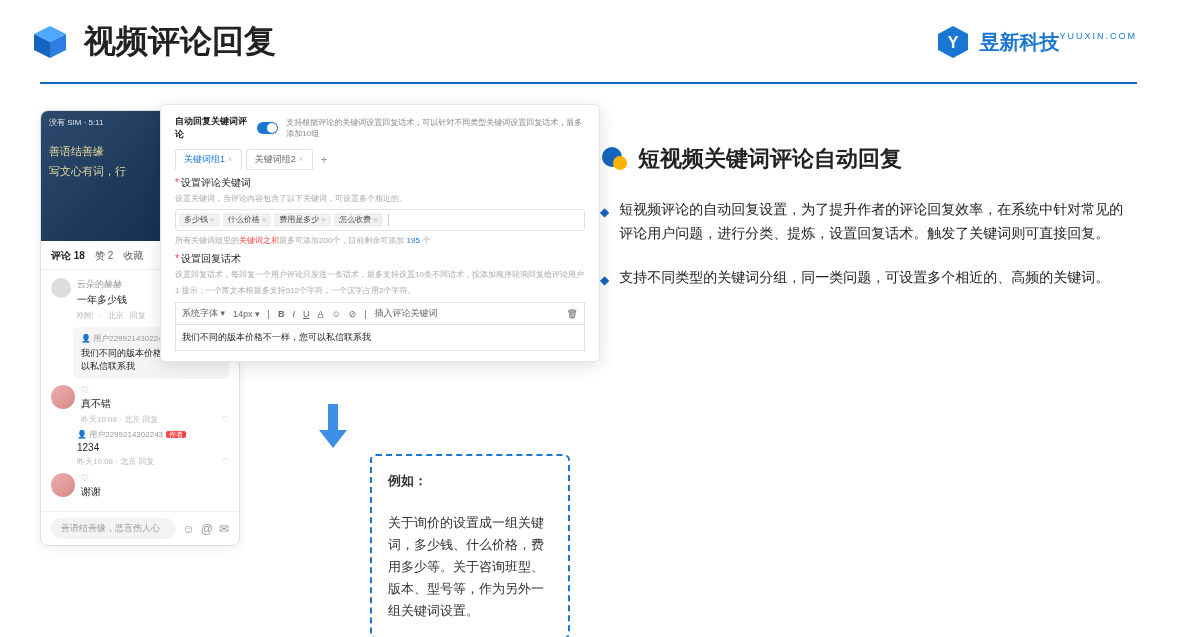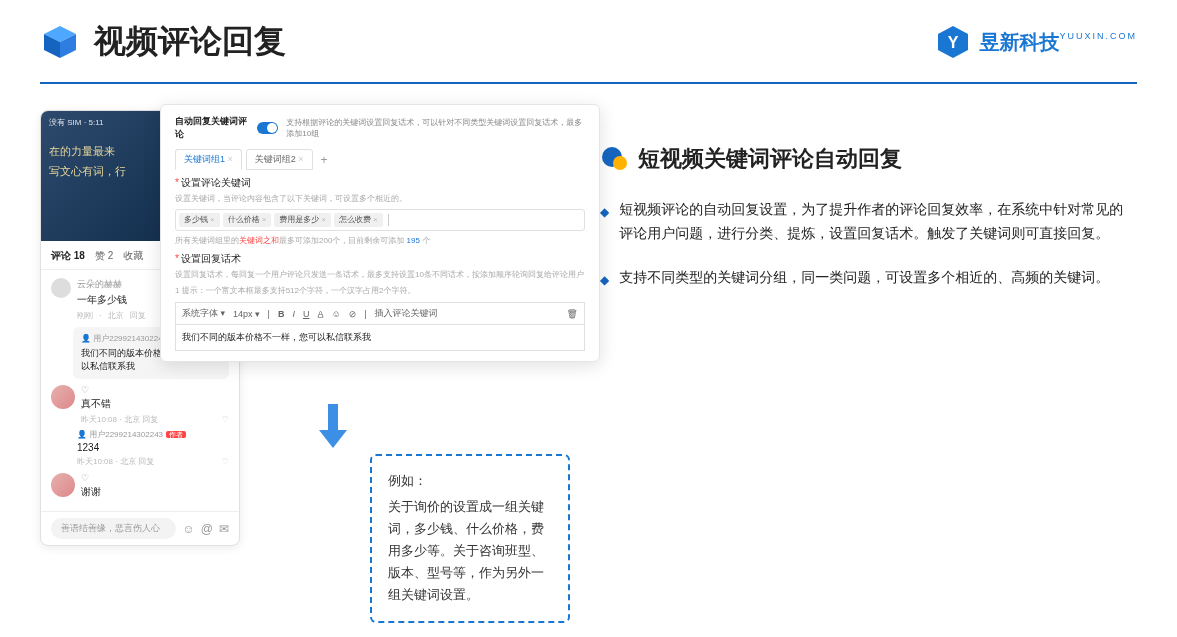--- a/index.html
+++ b/index.html
@@ -1,18 +1,18 @@
 <!DOCTYPE html>
 <html><head>
 <meta charset="utf-8">
 <style>
 * { margin: 0; padding: 0; box-sizing: border-box; }
 body { width: 1177px; height: 637px; font-family: "Microsoft YaHei", sans-serif; background: #fff; position: relative; }
 
-.header { display: flex; justify-content: space-between; align-items: center; padding: 20px 40px 10px 40px; }
+.header { display: flex; justify-content: space-between; align-items: center; padding: 20px 40px 10px 30px; }
 .header-left { display: flex; align-items: center; gap: 14px; }
 .cube-icon { width: 40px; height: 40px; }
 .page-title { font-size: 32px; font-weight: bold; color: #222; }
 .logo-right { display: flex; align-items: center; gap: 8px; }
 .logo-badge { width: 36px; height: 36px; }
 .logo-text { display: flex; flex-direction: row; line-height: 1; }
 .logo-main { font-size: 20px; font-weight: bold; color: #1976d2; }
 .logo-sub { font-size: 9px; color: #1976d2; letter-spacing: 2px; }
 
 .divider { height: 2px; background: #1565c0; margin: 8px 40px 20px 40px; }
@@ -65,21 +65,21 @@
 .cp-note .blue { color: #1976d2; }
 .cp-toolbar { display: flex; align-items: center; gap: 8px; border: 1px solid #e0e0e0; border-top: 1px solid #e0e0e0; padding: 4px 6px; font-size: 9px; color: #666; margin-top: 4px; }
 .cp-toolbar .sp { flex: 1; }
 .cp-toolbar .tb-btn { cursor: default; }
 .cp-body { border: 1px solid #e0e0e0; border-top: none; padding: 6px; font-size: 9px; color: #222; min-height: 26px; }
 
 .arrow-down { position: absolute; left: 275px; top: 300px; z-index: 3; }
 .arrow-down svg { width: 36px; height: 46px; }
 
 .example-box { position: absolute; left: 330px; top: 350px; width: 200px; border: 2px dashed #1976d2; border-radius: 6px; padding: 14px 16px; font-size: 13px; color: #333; line-height: 1.7; }
-.example-box .ex-title { margin-bottom: 4px; }
+.example-box .ex-title { margin-bottom: 20px; font-weight: bold; }
 
 .section-head { display: flex; align-items: center; gap: 10px; margin-bottom: 24px; }
 .circle-icon { width: 28px; height: 28px; position: relative; }
 .section-title { font-size: 22px; font-weight: bold; color: #222; }
 
 .bullet { display: flex; gap: 10px; margin-bottom: 20px; font-size: 14px; color: #222; line-height: 1.7; }
 .bullet .diamond { color: #1565c0; font-size: 12px; flex-shrink: 0; margin-top: 4px; }
 </style>
 </head>
 <body>
@@ -107,21 +107,21 @@
 
 <div class="divider"></div>
 
 <div class="content">
   <div class="left-side">
 
     <div class="phone-mock">
       <div class="phone-top">
         <div class="phone-status">没有 SIM · 5:11</div>
         <div class="phone-text-lines">
-          <span>在的力量最来</span>
+          <span>善语结善缘</span>
           <span>写文心有词，行</span>
         </div>
       </div>
       <div class="phone-tabs">
         <span class="active">评论 18</span>
         <span>赞 2</span>
         <span>收藏</span>
       </div>
       <div class="phone-comment">
         <div class="pc-row">

